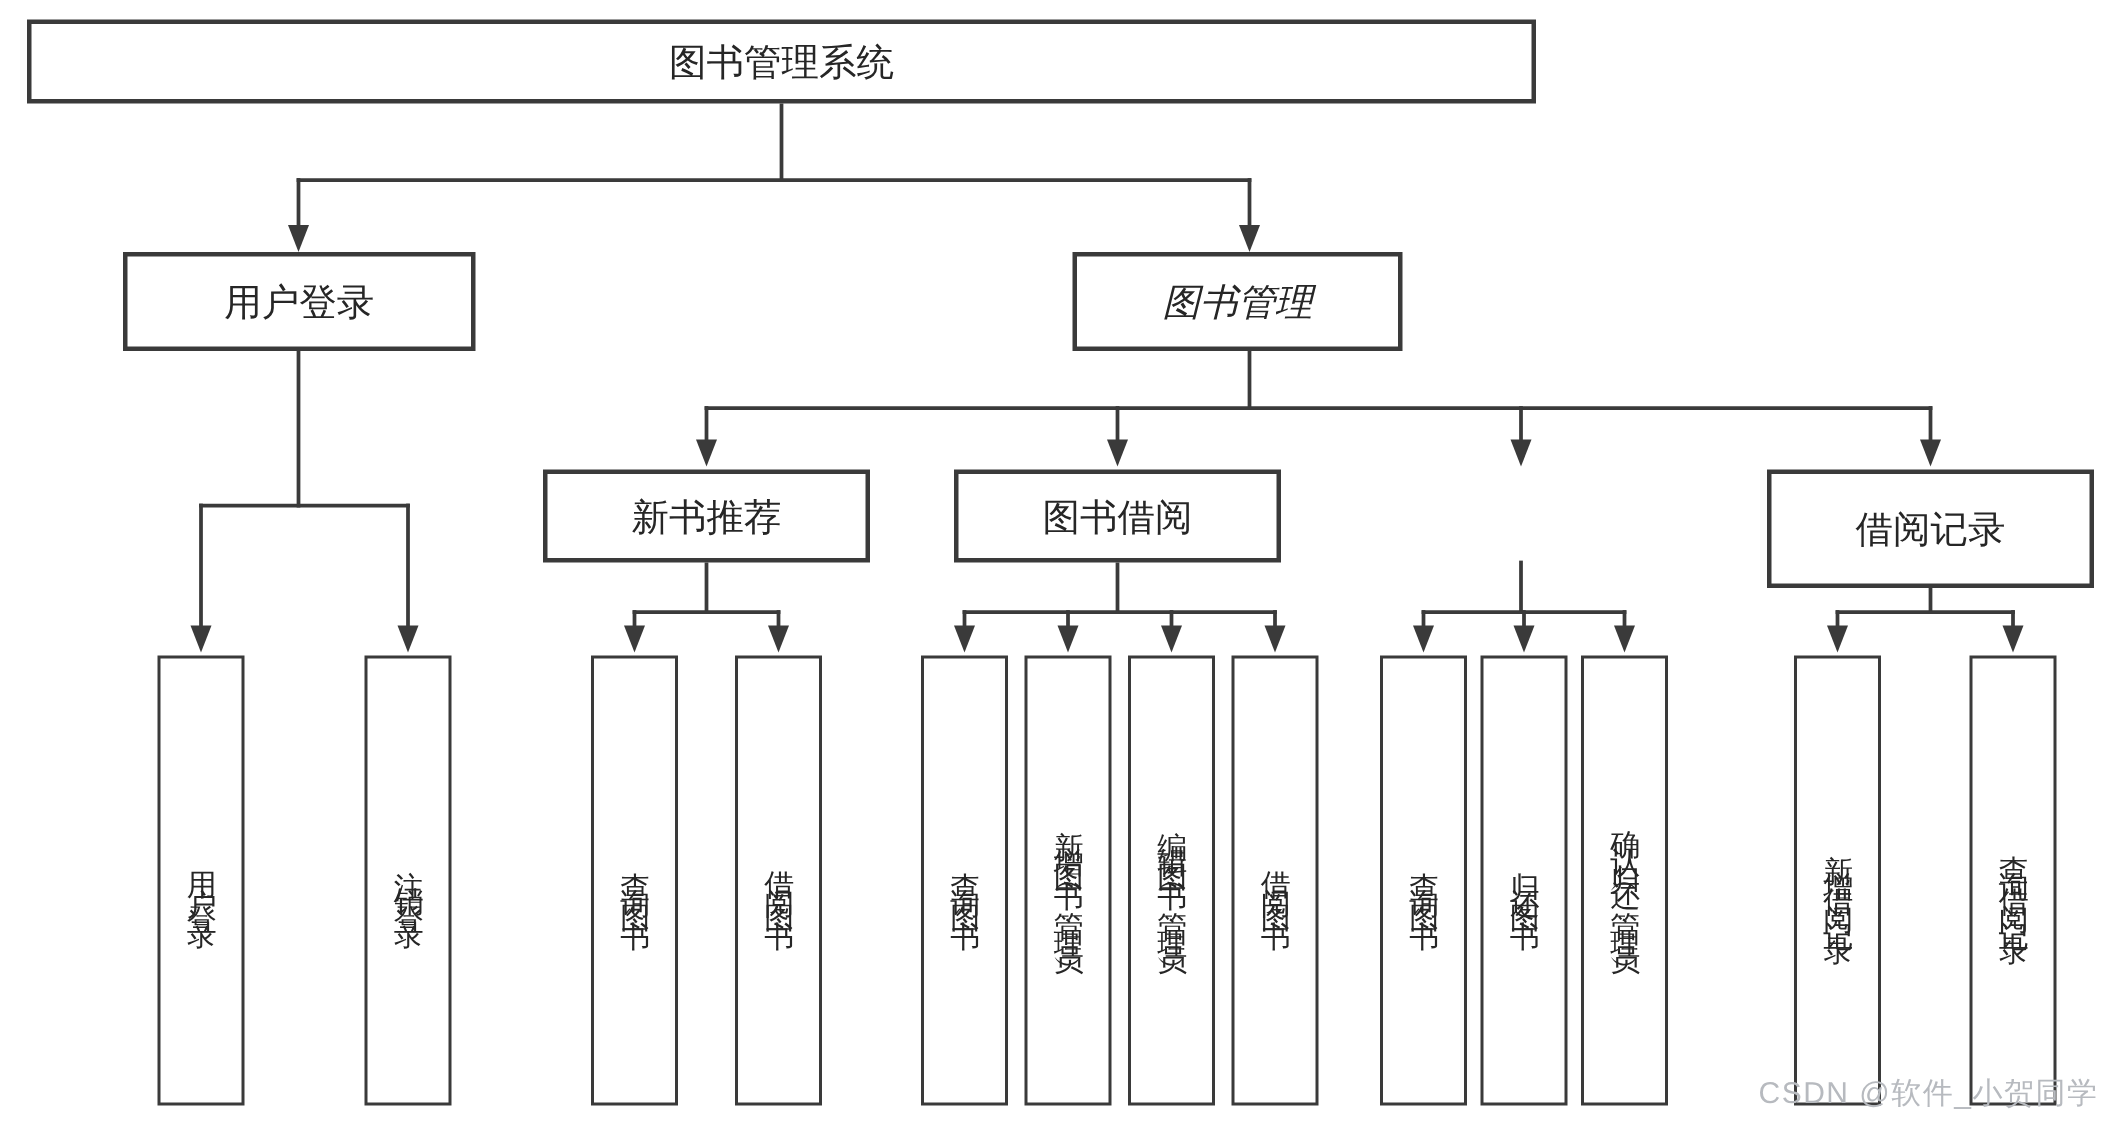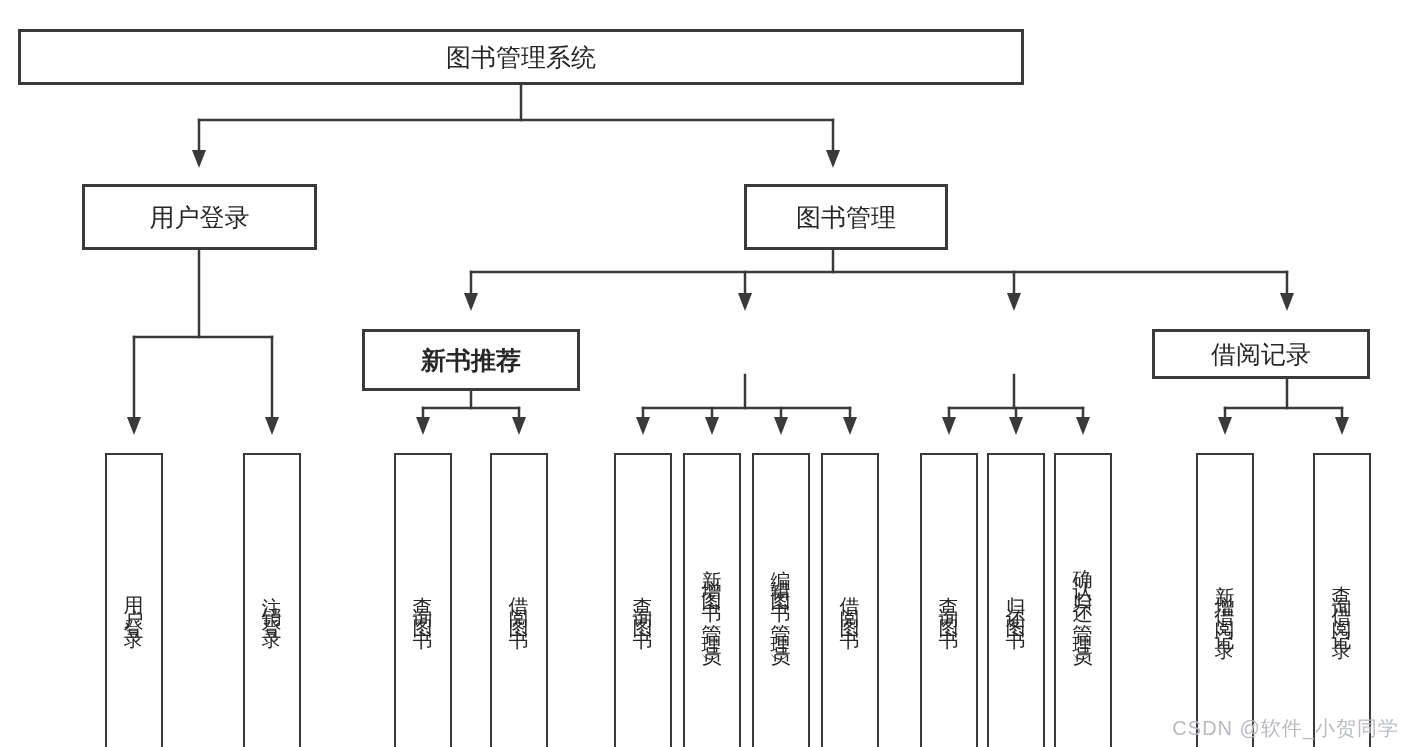--- a/index.html
+++ b/index.html
@@ -22,21 +22,20 @@
     color:var(--line);
     z-index:1;
   }
   .node,.leaf{
     position:absolute;
     background:var(--bg);
     display:flex;align-items:center;justify-content:center;
     color:var(--text);
     z-index:2;
     text-align:center;
-    margin-top:16px;
   }
   .node{
     border:3px solid var(--line);
     font-size:25px;
     white-space:nowrap;
   }
   .leaf{
     border:2px solid var(--line);
     width:58px;height:300px;top:437px;
     writing-mode:vertical-lr;
@@ -50,25 +49,25 @@
     right:6px;top:715px;
     font-size:20px;
     letter-spacing:1px;
     color:var(--wm);
     z-index:3;
     white-space:nowrap;
   }
   
   #n-root   {left:18px;  top:13px;  width:1006px; height:56px;}
   #n-login  {left:82px;  top:168px; width:235px;  height:66px;}
-  #n-manage {left:744px; top:168px; width:204px;  height:66px;}
-  #n-newbook{left:362px; top:313px; width:218px;  height:62px;font-weight:bold;}
+  #n-manage {left:715px; top:168px; width:220px;  height:66px;font-style:italic;}
+  #n-newbook{left:362px; top:313px; width:218px;  height:62px;}
   #n-borrow {left:636px; top:313px; width:218px;  height:62px;}
   #n-current{left:905px; top:313px; width:218px;  height:62px;}
-  #n-records{left:1152px;top:313px; width:218px;  height:50px;}
+  #n-records{left:1178px;top:313px; width:218px;  height:79px;}
   #l-login-1 {left:105px;}
   #l-login-2 {left:243px;}
   #l-new-1   {left:394px;}
   #l-new-2   {left:490px;}
   #l-borrow-1{left:614px;}
   #l-borrow-2{left:683px;}
   #l-borrow-3{left:752px;}
   #l-borrow-4{left:821px;}
   #l-cur-1   {left:920px;}
   #l-cur-2   {left:987px;}
@@ -156,20 +155,21 @@
       <polygon points="1335,417 1349,417 1342,435" stroke="none"></polygon>
     </g>
   </svg>
 
   <div class="node" id="n-root">图书管理系统</div>
 
   <div class="node" id="n-login">用户登录</div>
   <div class="node" id="n-manage">图书管理</div>
 
   <div class="node" id="n-newbook">新书推荐</div>
+  <div class="node" id="n-borrow">图书借阅</div>
   <div class="node" id="n-records">借阅记录</div>
 
   <div class="leaf" id="l-login-1">用户登录</div>
   <div class="leaf" id="l-login-2">注销登录</div>
 
   <div class="leaf" id="l-new-1">查询图书</div>
   <div class="leaf" id="l-new-2">借阅图书</div>
 
   <div class="leaf" id="l-borrow-1">查询图书</div>
   <div class="leaf" id="l-borrow-2">新增图书（管理员）</div>

